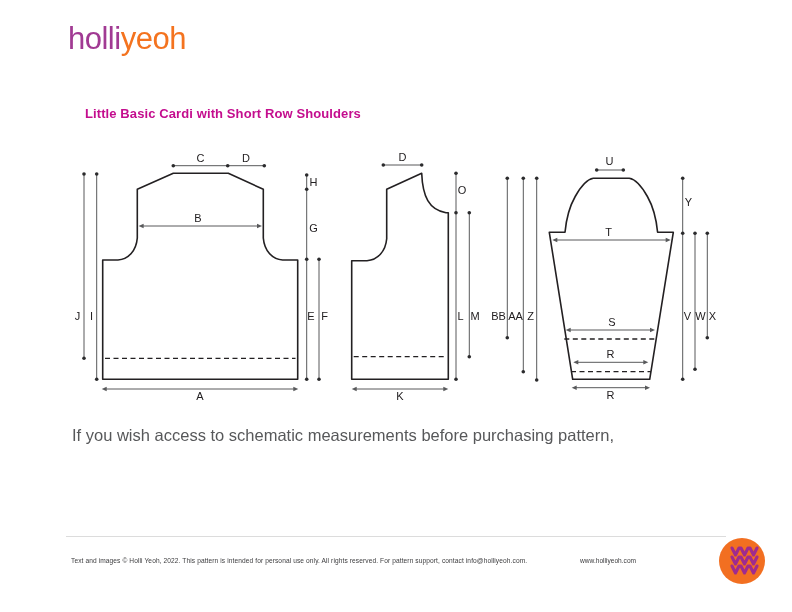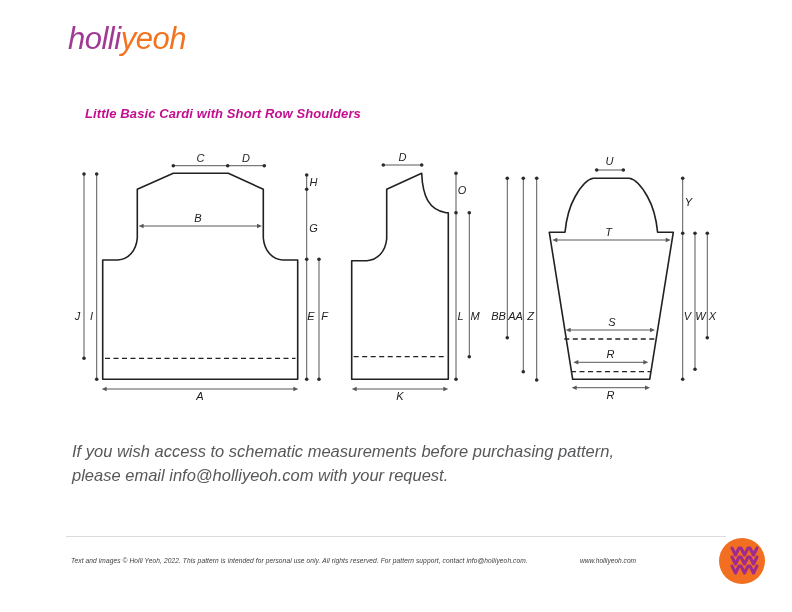--- a/index.html
+++ b/index.html
@@ -2,41 +2,40 @@
 <html><head>
 <meta charset="utf-8">
 <style>
   html,body{margin:0;padding:0;background:#ffffff;}
   .page{
     position:relative;
     width:792px;height:612px;
     background:#ffffff;
     overflow:hidden;
     font-family:"Liberation Sans", sans-serif;
-    font-style:italic;
   }
   .logo{
     position:absolute;left:68px;top:22px;
     font-size:31px;line-height:34px;
     letter-spacing:-0.5px;
     white-space:nowrap;
   }
   .logo .p1{color:#a13a93;}
   .logo .p2{color:#f4731f;}
   .title{
     position:absolute;left:85px;top:106px;
     font-size:13px;font-weight:bold;
     color:#c40d8e;letter-spacing:0.1px;
     white-space:nowrap;
   }
   .diagram{
     position:absolute;left:0;top:0;width:792px;height:612px;
   }
   .bodytext{
-    position:absolute;left:72px;top:440px;
+    position:absolute;left:72px;top:424px;
     font-size:16.5px;line-height:23.5px;
     color:#57585a;
     white-space:nowrap;
   }
   .sep{
     position:absolute;left:66px;top:536px;width:660px;height:1px;
     background:#dcdcdc;
   }
   .footer-left{
     position:absolute;left:71px;top:557px;
@@ -166,21 +165,20 @@
       <text x="612" y="325.5" fill="#232022" font-size="11" font-family="&quot;Liberation Sans&quot;, sans-serif" text-anchor="middle">S</text>
       <text x="610.5" y="358" fill="#232022" font-size="11" font-family="&quot;Liberation Sans&quot;, sans-serif" text-anchor="middle">R</text>
       <text x="610.5" y="399" fill="#232022" font-size="11" font-family="&quot;Liberation Sans&quot;, sans-serif" text-anchor="middle">R</text>
       <text x="687.5" y="320" fill="#232022" font-size="11" font-family="&quot;Liberation Sans&quot;, sans-serif" text-anchor="middle">V</text>
       <text x="700.5" y="320" fill="#232022" font-size="11" font-family="&quot;Liberation Sans&quot;, sans-serif" text-anchor="middle">W</text>
       <text x="712.5" y="320" fill="#232022" font-size="11" font-family="&quot;Liberation Sans&quot;, sans-serif" text-anchor="middle">X</text>
     </svg>
 
   <div class="bodytext">
     <div>If you wish access to schematic measurements before purchasing pattern,</div>
-    <div>please email info@holliyeoh.com with your request.</div>
   </div>
 
   <div class="sep"></div>
 
   <div class="footer-left">Text and images © Holli Yeoh, 2022. This pattern is intended for personal use only. All rights reserved. For pattern support, contact info@holliyeoh.com.</div>
   <div class="footer-right">www.holliyeoh.com</div>
 
   <svg class="medallion" viewBox="0 0 46 46" xmlns="http://www.w3.org/2000/svg" aria-hidden="true">
     <circle cx="23" cy="23" r="23" fill="#f26f21"></circle>
     <g stroke="#9f2b8f" stroke-width="3.1" stroke-linecap="round" fill="none">

